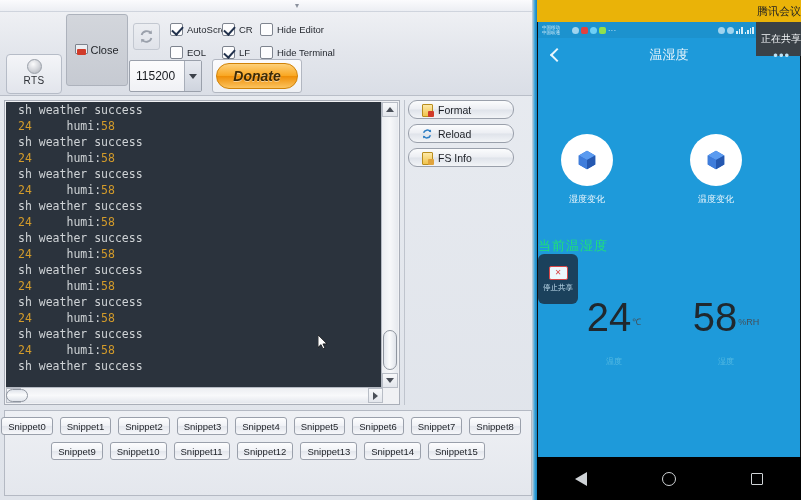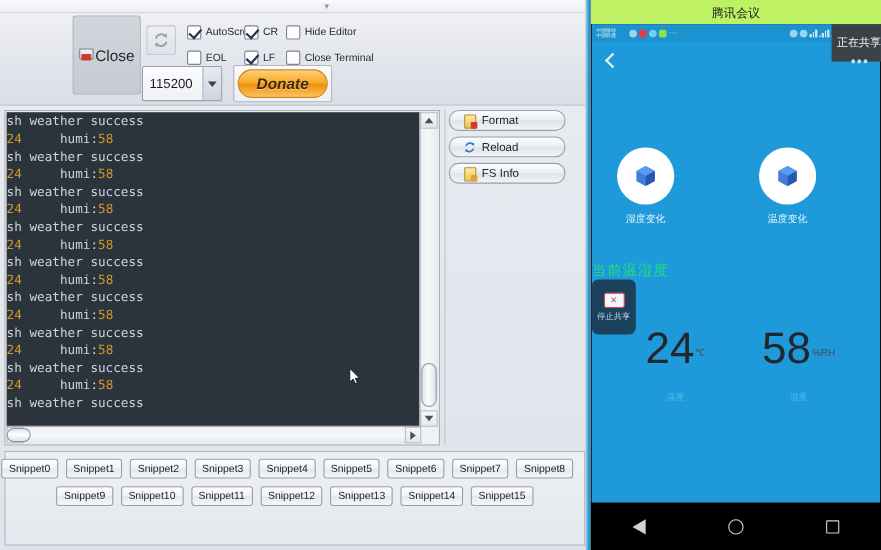--- a/index.html
+++ b/index.html
@@ -55,21 +55,21 @@
   }
   #close-btn .ci { width:13px; height:12px; position:relative; }
   #close-btn .ci:before{
     content:""; position:absolute; left:0; top:0; width:11px; height:8px;
     border:1px solid #7d838d; background:#eceef2; border-radius:1px;
   }
   #close-btn .ci:after{
     content:""; position:absolute; left:2px; top:5px; width:9px; height:6px;
     background:#d03b2a; border-radius:1px;
   }
-  #close-btn .cl { font-size:14px; color:#23262b; }
+  #close-btn .cl { font-size:11px; color:#23262b; }
 
   
   #refresh-btn {
     position:absolute; left:133px; top:23px; width:27px; height:27px;
     background: linear-gradient(180deg,#eceef2 0%,#dfe2e9 100%);
     border:1px solid #c3c8d1; border-radius:3px;
   }
   #refresh-btn svg { display:block; margin:4px auto; }
 
   
@@ -118,21 +118,21 @@
   
   #term-outer {
     position:absolute; left:4px; top:100px; width:396px; height:305px;
     background:#f0f1f4; border:1px solid #a9aeb8;
   }
   #term {
     position:absolute; left:1px; top:1px; width:377px; height:286px;
     background:#2b333d; overflow:hidden;
     font-family:"DejaVu Sans Mono", monospace; font-size:11.5px; line-height:16px;
   }
-  .tline { white-space:pre; padding-left:0px; color:#cfd3d6; }
+  .tline { white-space:pre; padding-left:0px; color:#cfd3d6;margin-left:12px; }
   .tline .num { color:#d39b2a; }
   .tline.ind { padding-left:0px; }
   #term-cursor {
     position:absolute; left:313px; top:234px; width:10px; height:14px;
     pointer-events:none;
   }
 
   
   #vsb {
     position:absolute; right:1px; top:1px; width:17px; height:286px;
@@ -221,21 +221,21 @@
     background:linear-gradient(90deg,#cfd4dc 0%,#2f9fd8 60%,#1b82bd 100%);
   }
 
   
   #phone {
     position:absolute; left:537px; top:0; width:264px; height:500px;
     background:#0f0f0f; overflow:hidden;
   }
   #cast-title {
     position:absolute; left:0; top:0; width:264px; height:22px;
-    background:#bef264; display:flex; align-items:center; justify-content:center;
+    background:#eab308; display:flex; align-items:center; justify-content:flex-end;
   }
   #cast-title .t { font-size:11px; color:#222; }
   #phone-screen {
     position:absolute; left:1px; top:22px; width:262px; height:435px;
     background:#1e9ada;
   }
   
   #statusbar {
     position:absolute; left:0; top:0; width:262px; height:16px;
     display:flex; align-items:center; padding:0 4px;
@@ -335,20 +335,24 @@
 </head>
 <body>
 
 <div id="app-window">
 
   <div id="toolbar">
     <div class="tb-top-strip"></div>
     <div class="tb-caret">▾</div>
 
     <div class="led-group">
+      <div class="led-cell rts">
+        <div class="led-dot"></div>
+        <div class="led-label">RTS</div>
+      </div>
     </div>
 
     <div id="close-btn">
       <span class="ci"></span>
       <span class="cl">Close</span>
     </div>
 
     <div id="refresh-btn">
       <svg width="17" height="17" viewBox="0 0 17 17">
         <path d="M13 5.2A5.4 5.4 0 0 0 3.6 7" fill="none" stroke="#9aa0ab" stroke-width="1.8"></path>
@@ -375,21 +379,21 @@
       <span class="cb on"></span>
       <span class="cb-t">LF</span>
     </div>
 
     <div class="cb-row" style="left:260px; top:23px;">
       <span class="cb"></span>
       <span class="cb-t">Hide Editor</span>
     </div>
     <div class="cb-row" style="left:260px; top:46px;">
       <span class="cb"></span>
-      <span class="cb-t">Close Terminal</span>
+      <span class="cb-t">Hide Terminal</span>
     </div>
 
     <div id="baud">
       <span class="val">115200</span>
       <span class="arrowbox">
           <i></i>
         </span>
     </div>
 
     <div id="donate-wrap">
@@ -537,20 +541,21 @@
           </span>
         <span class="batt-pct">93%</span>
         <span class="batt">
             <i></i>
           </span>
       </div>
     </div>
 
     <div id="app-header">
       <div id="back-chevron"></div>
+      <div class="htitle">温湿度</div>
       <div id="kebab">•••</div>
     </div>
 
     <div class="tile right">
       <div class="circ">
         <svg width="22" height="22" viewBox="0 0 24 24">
           <path d="M12 2 L21 7 L21 17 L12 22 L3 17 L3 7 Z" fill="#2f6fd0"></path>
           <path d="M12 2 L21 7 L12 12 L3 7 Z" fill="#5b9bf0"></path>
           <path d="M12 12 L21 7 L21 17 L12 22 Z" fill="#2558b0"></path>
           <path d="M12 12 L12 22 L3 17 L3 7 Z" fill="#3f7ddb"></path>

